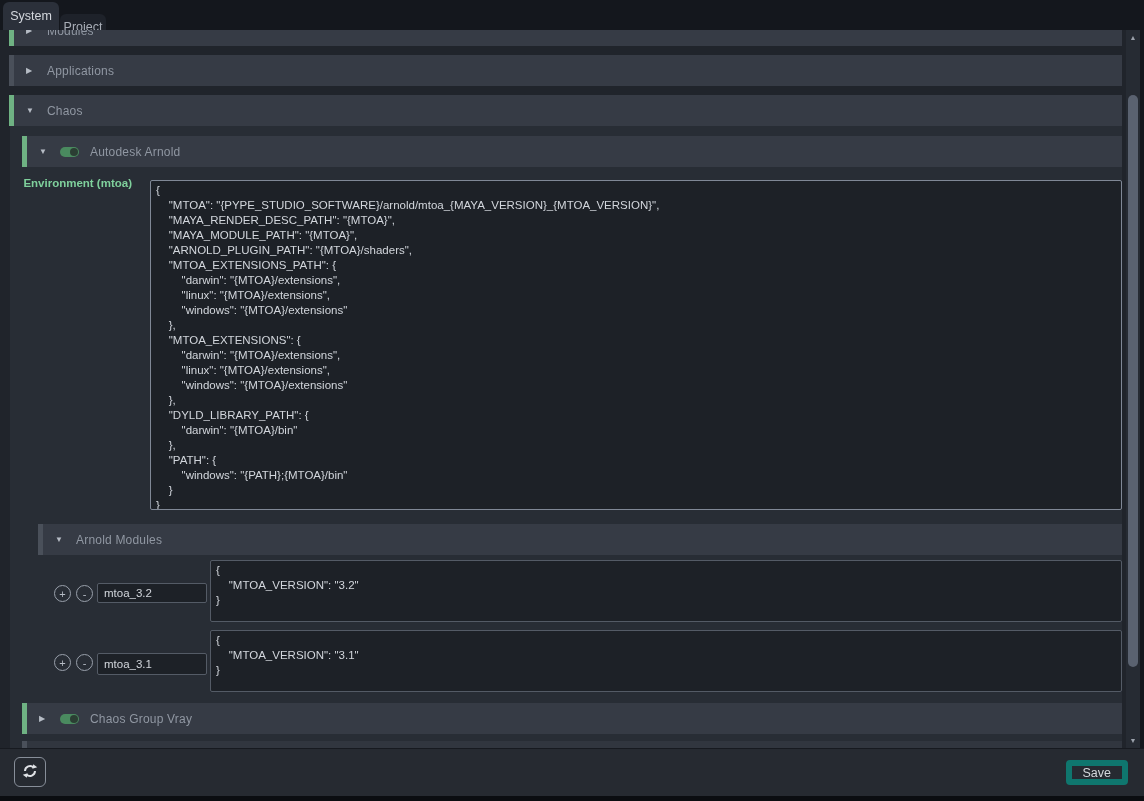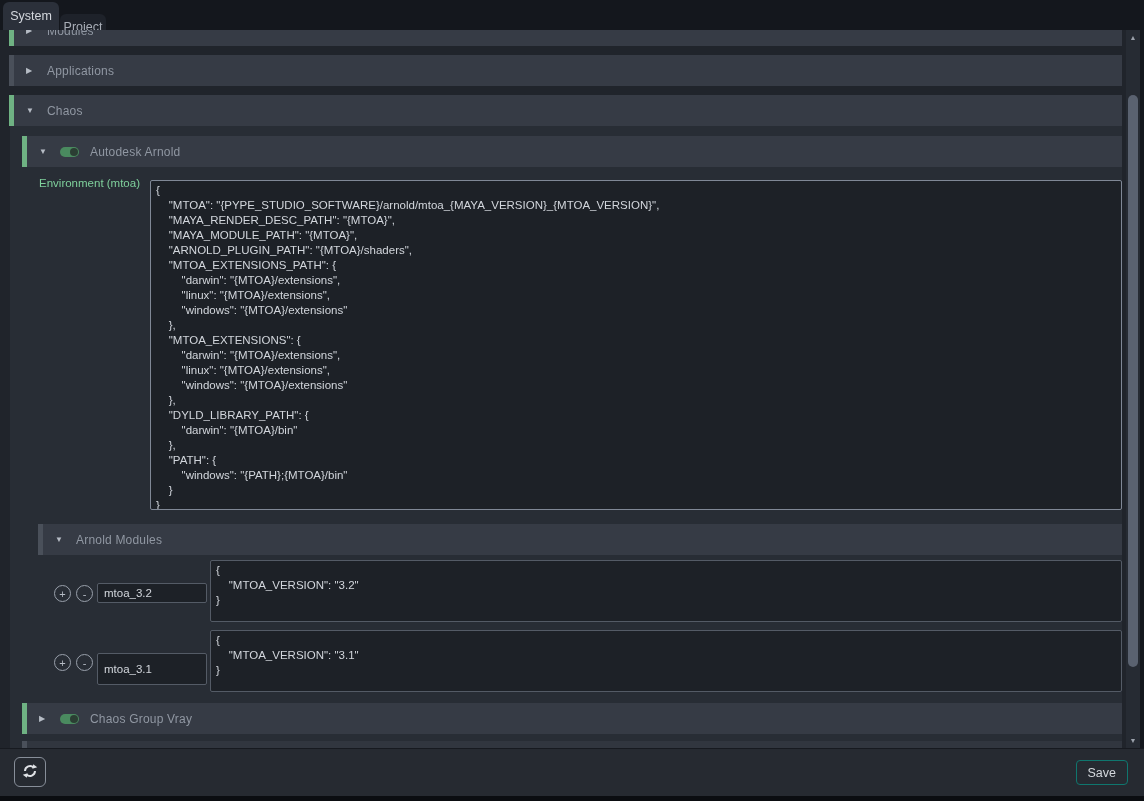--- a/index.html
+++ b/index.html
@@ -48,21 +48,21 @@
   .scroll-arrow{position:absolute;left:0;width:14px;text-align:center;font-size:7px;color:#9ba1ab;}
   .scroll-thumb{position:absolute;left:2px;top:65px;width:10px;height:572px;background:#5a6270;border-radius:5px;}
 
   
   .footer{position:absolute;left:0;top:748px;width:1144px;height:47px;background:#262a31;border-top:1px solid #171a20;box-sizing:content-box;}
   .refresh-btn{position:absolute;left:14px;top:8px;width:32px;height:30px;border:1px solid #878e99;border-radius:6px;
     background:transparent;display:flex;align-items:center;justify-content:center;padding:0;}
   .modify-wrap{position:absolute;left:60px;top:0;height:47px;display:flex;align-items:center;gap:11px;}
   .modify-label{font-size:12.5px;color:#9aa1ab;}
   .modify-check{width:9px;height:9px;background:#e8eaec;}
-  .save-btn{position:absolute;right:16px;top:11px;height:25px;padding:0 11px;border:1px solid #0f766e;border-radius:4px;
+  .save-btn{position:absolute;right:16px;top:11px;height:25px;padding:0 11px;border:6px solid #0f766e;border-radius:4px;
     background:transparent;color:#d3d7dc;font-size:12.5px;font-family:"Liberation Sans",sans-serif;}
   .bottomstrip{position:absolute;left:0;top:796px;width:1144px;height:5px;background:#0b0d11;}
 </style>
 </head>
 <body>
 
 <div class="app">
 
   <div class="tabbar">
     <div class="tab active">System</div>
@@ -97,21 +97,21 @@
     <div class="sec green lvl1" style="top:106px;">
       <div class="hrow">
         <span class="arrow">▼</span>
         <span class="toggle">
             <span class="knob"></span>
           </span>
         <span class="title">Autodesk Arnold</span>
       </div>
     </div>
 
-    <div class="fieldlabel" style="left:10px;top:147px;width:130px;">Environment (mtoa)</div>
+    <div class="fieldlabel" style="left:2px;top:147px;width:130px;font-weight:bold;">Environment (mtoa)</div>
     <textarea class="json focused" style="left: 150px; top: 150px; width: 972px; height: 330px;" spellcheck="false">{
     "MTOA": "{PYPE_STUDIO_SOFTWARE}/arnold/mtoa_{MAYA_VERSION}_{MTOA_VERSION}",
     "MAYA_RENDER_DESC_PATH": "{MTOA}",
     "MAYA_MODULE_PATH": "{MTOA}",
     "ARNOLD_PLUGIN_PATH": "{MTOA}/shaders",
     "MTOA_EXTENSIONS_PATH": {
         "darwin": "{MTOA}/extensions",
         "linux": "{MTOA}/extensions",
         "windows": "{MTOA}/extensions"
     },
@@ -137,21 +137,21 @@
 
     <button class="roundbtn" style="left:54px;top:555px;">+</button>
     <button class="roundbtn" style="left:76px;top:555px;">-</button>
     <input class="keyinput" style="left: 97px; top: 553px; width: 110px; height: 20px;" value="mtoa_3.2">
     <textarea class="json" style="left: 210px; top: 530px; width: 912px; height: 62px;" spellcheck="false">{
     "MTOA_VERSION": "3.2"
 }</textarea>
 
     <button class="roundbtn" style="left:54px;top:624px;">+</button>
     <button class="roundbtn" style="left:76px;top:624px;">-</button>
-    <input class="keyinput" style="left: 97px; top: 623px; width: 110px; height: 32px;" value="mtoa_3.1">
+    <input class="keyinput" style="left: 97px; top: 623px; width: 110px; height: 22px;" value="mtoa_3.1">
     <textarea class="json" style="left: 210px; top: 600px; width: 912px; height: 62px;" spellcheck="false">{
     "MTOA_VERSION": "3.1"
 }</textarea>
 
     <div class="sec green lvl1" style="top:673px;">
       <div class="hrow">
         <span class="arrow">▶</span>
         <span class="toggle">
             <span class="knob"></span>
           </span>

